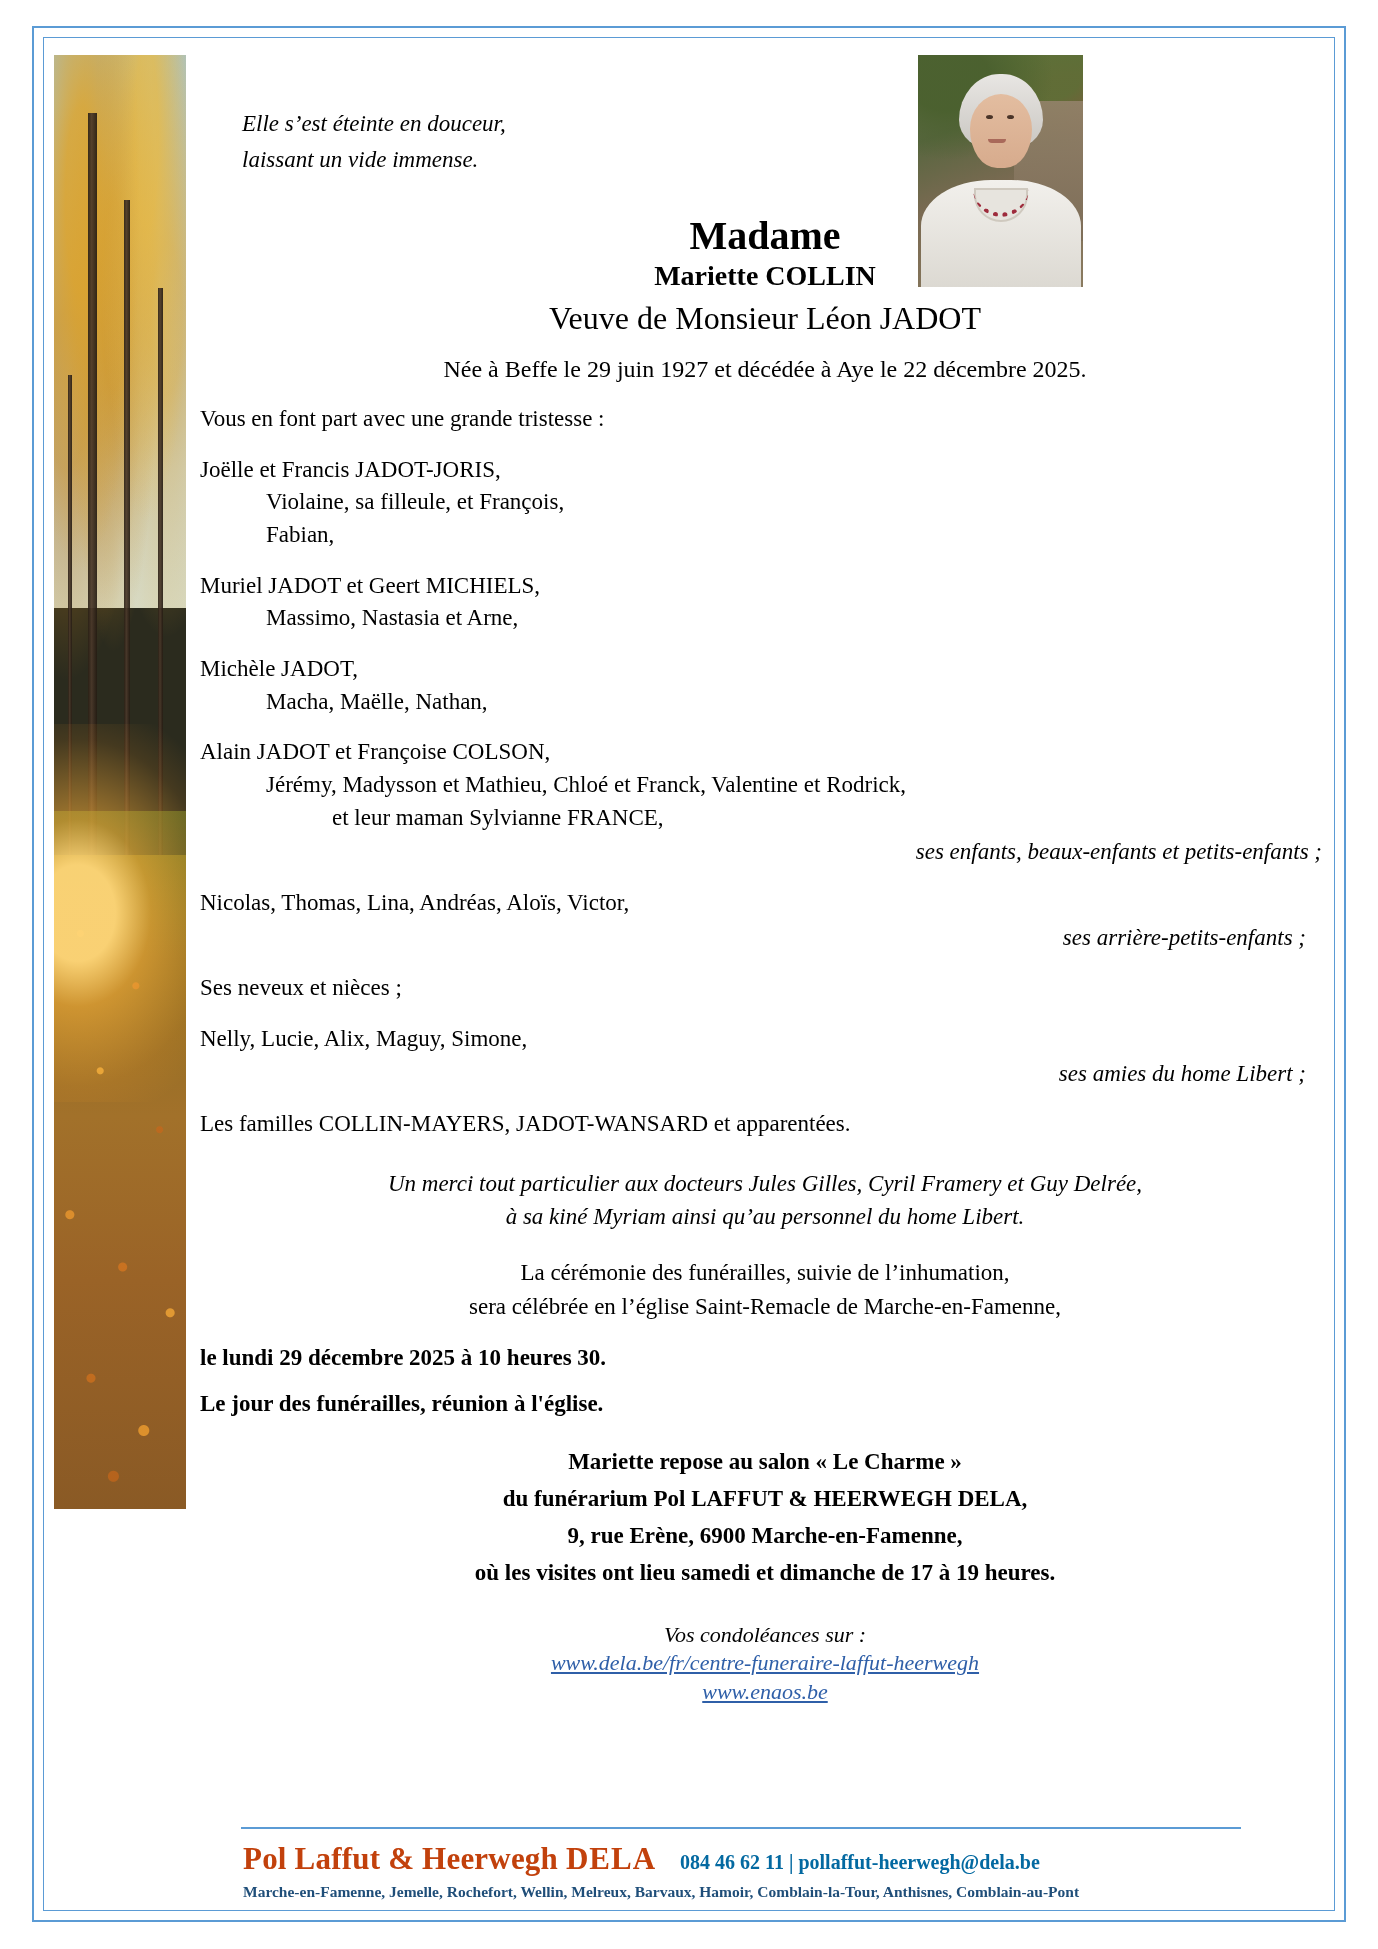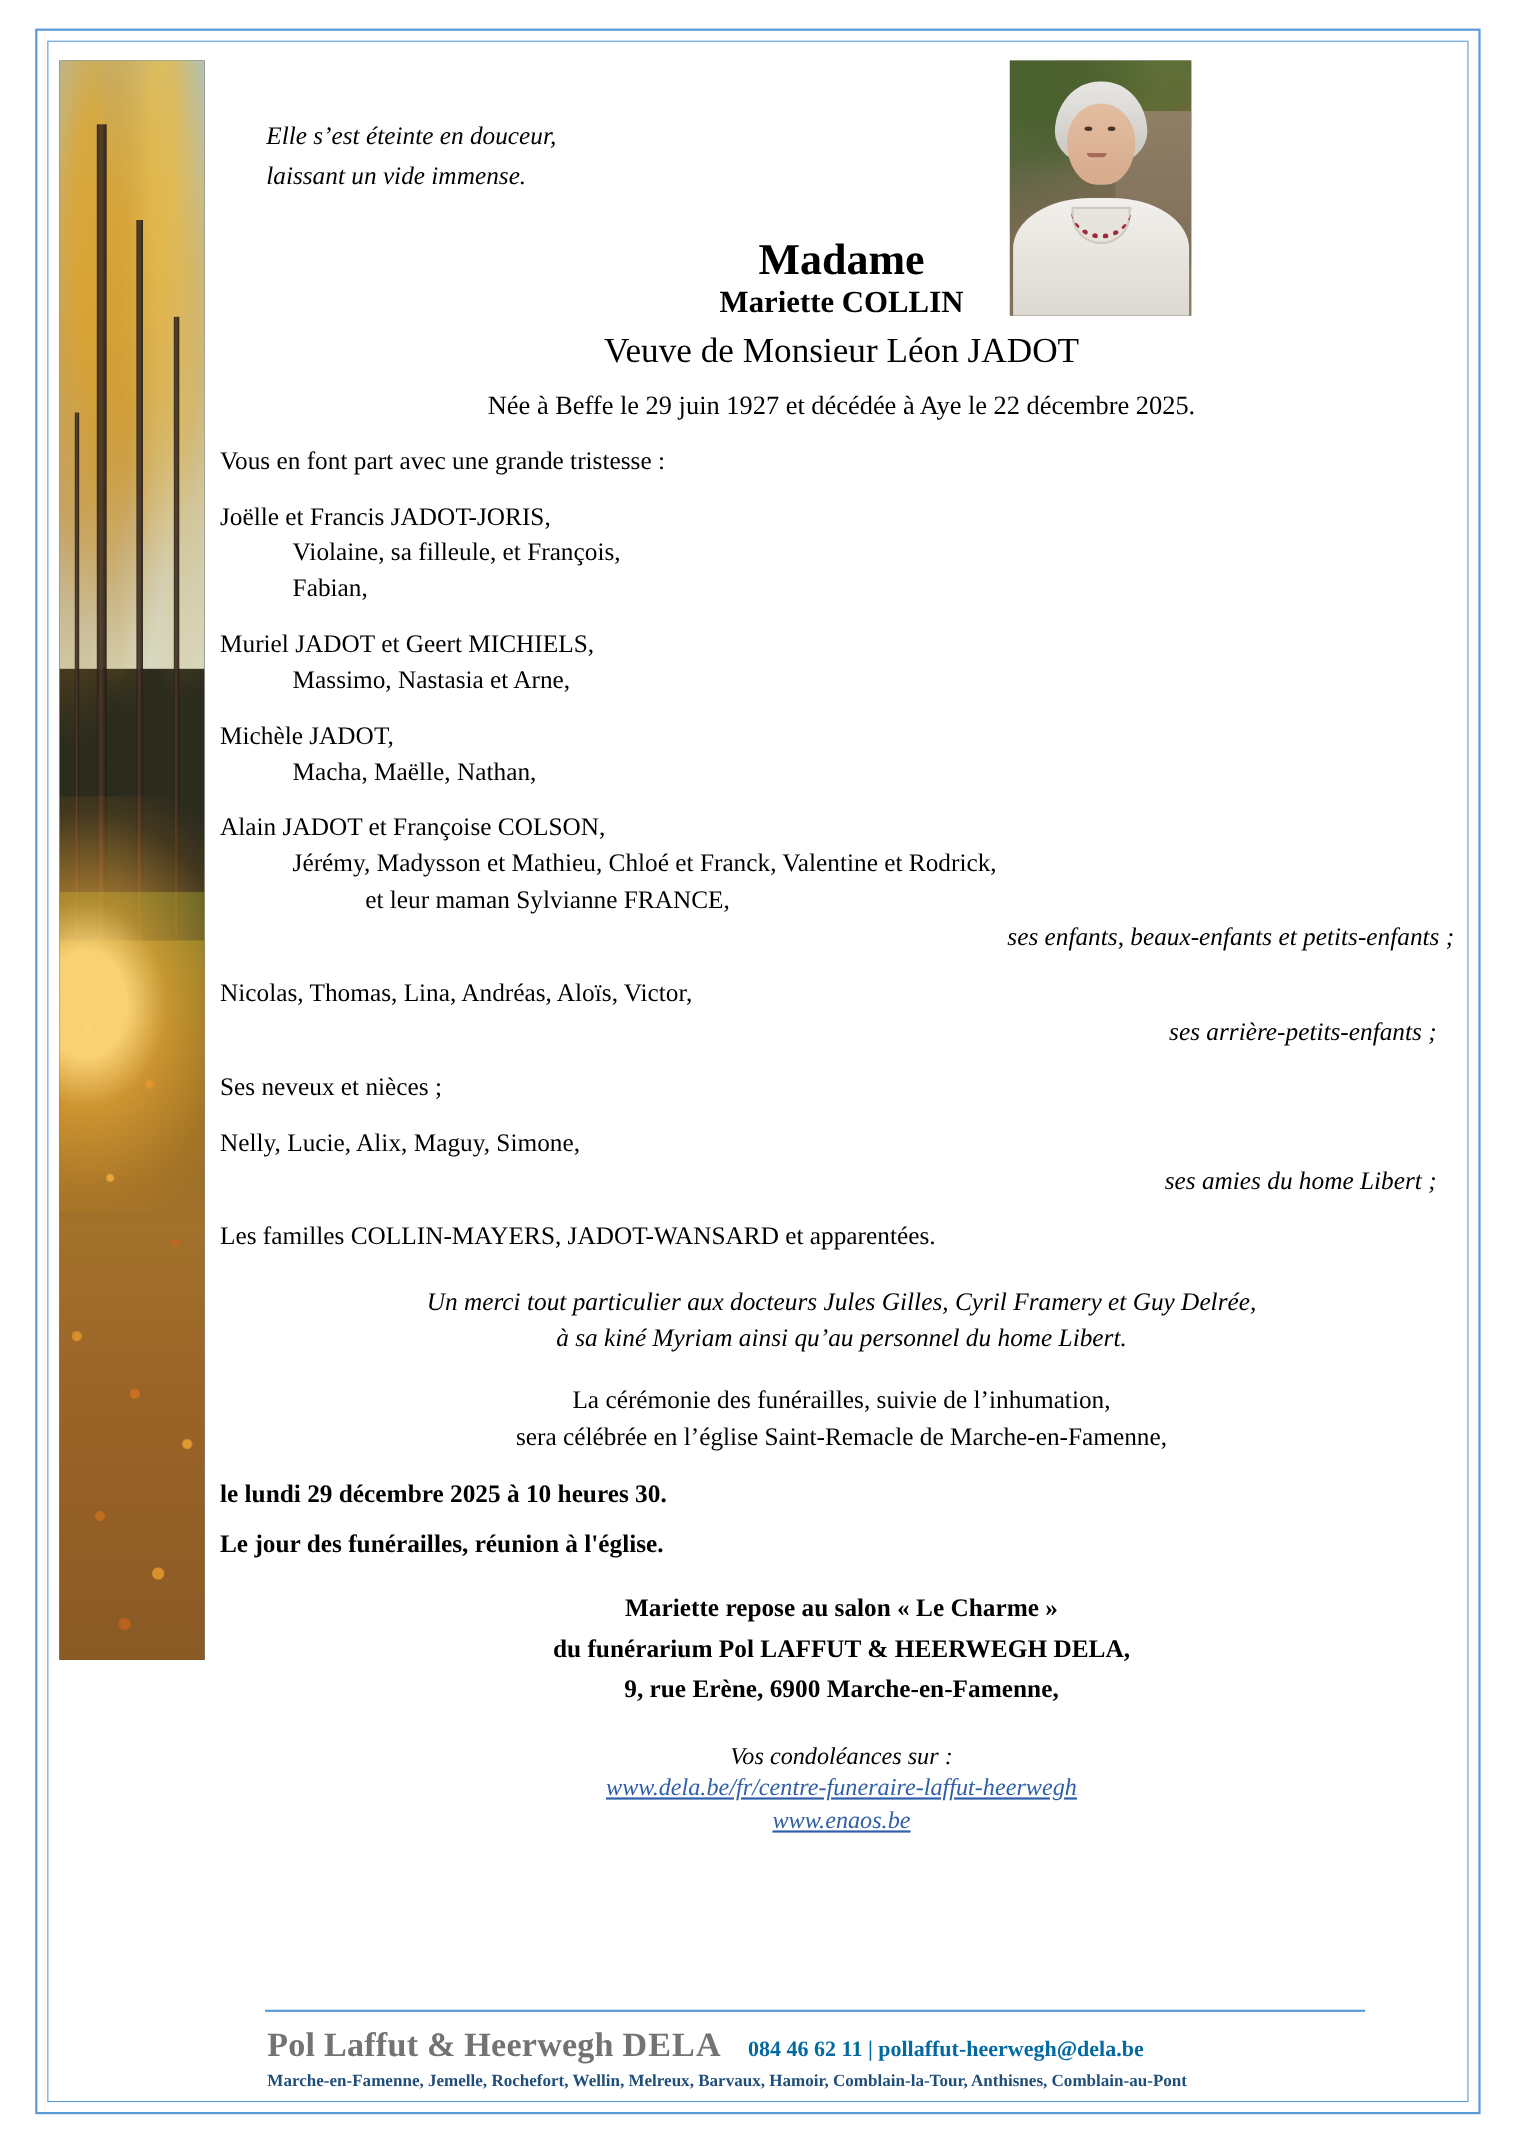--- a/index.html
+++ b/index.html
@@ -304,21 +304,21 @@
     background: #5b9bd5;
   }
   .footer-row {
     display: flex;
     align-items: baseline;
     gap: 24px;
   }
   .brand {
     font-size: 31px;
     font-weight: bold;
-    color: #737373;
+    color: #c2410c;
     letter-spacing: .2px;
     font-family: "Liberation Serif", serif;
   }
   .brand .dela { letter-spacing: 1px; }
   .contact {
     font-size: 20px;
     font-weight: bold;
     color: #0369a1;
   }
   .footer-cities {
@@ -430,20 +430,21 @@
       <div>sera célébrée en l’église Saint-Remacle de Marche-en-Famenne,</div>
     </div>
 
     <div class="bold-line">le lundi 29 décembre 2025 à 10 heures 30.</div>
     <div class="bold-line">Le jour des funérailles, réunion à l'église.</div>
 
     <div class="salon">
       <div>Mariette repose au salon « Le Charme »</div>
       <div>du funérarium Pol LAFFUT &amp; HEERWEGH DELA,</div>
       <div>9, rue Erène, 6900 Marche-en-Famenne,</div>
+      <div>où les visites ont lieu samedi et dimanche de 17 à 19 heures.</div>
     </div>
 
     <div class="condol">Vos condoléances sur :</div>
     <a class="link" href="#">www.dela.be/fr/centre-funeraire-laffut-heerwegh</a>
     <a class="link" href="#">www.enaos.be</a>
 
   </div>
 
   <div class="footer">
     <div class="footer-rule"></div>

